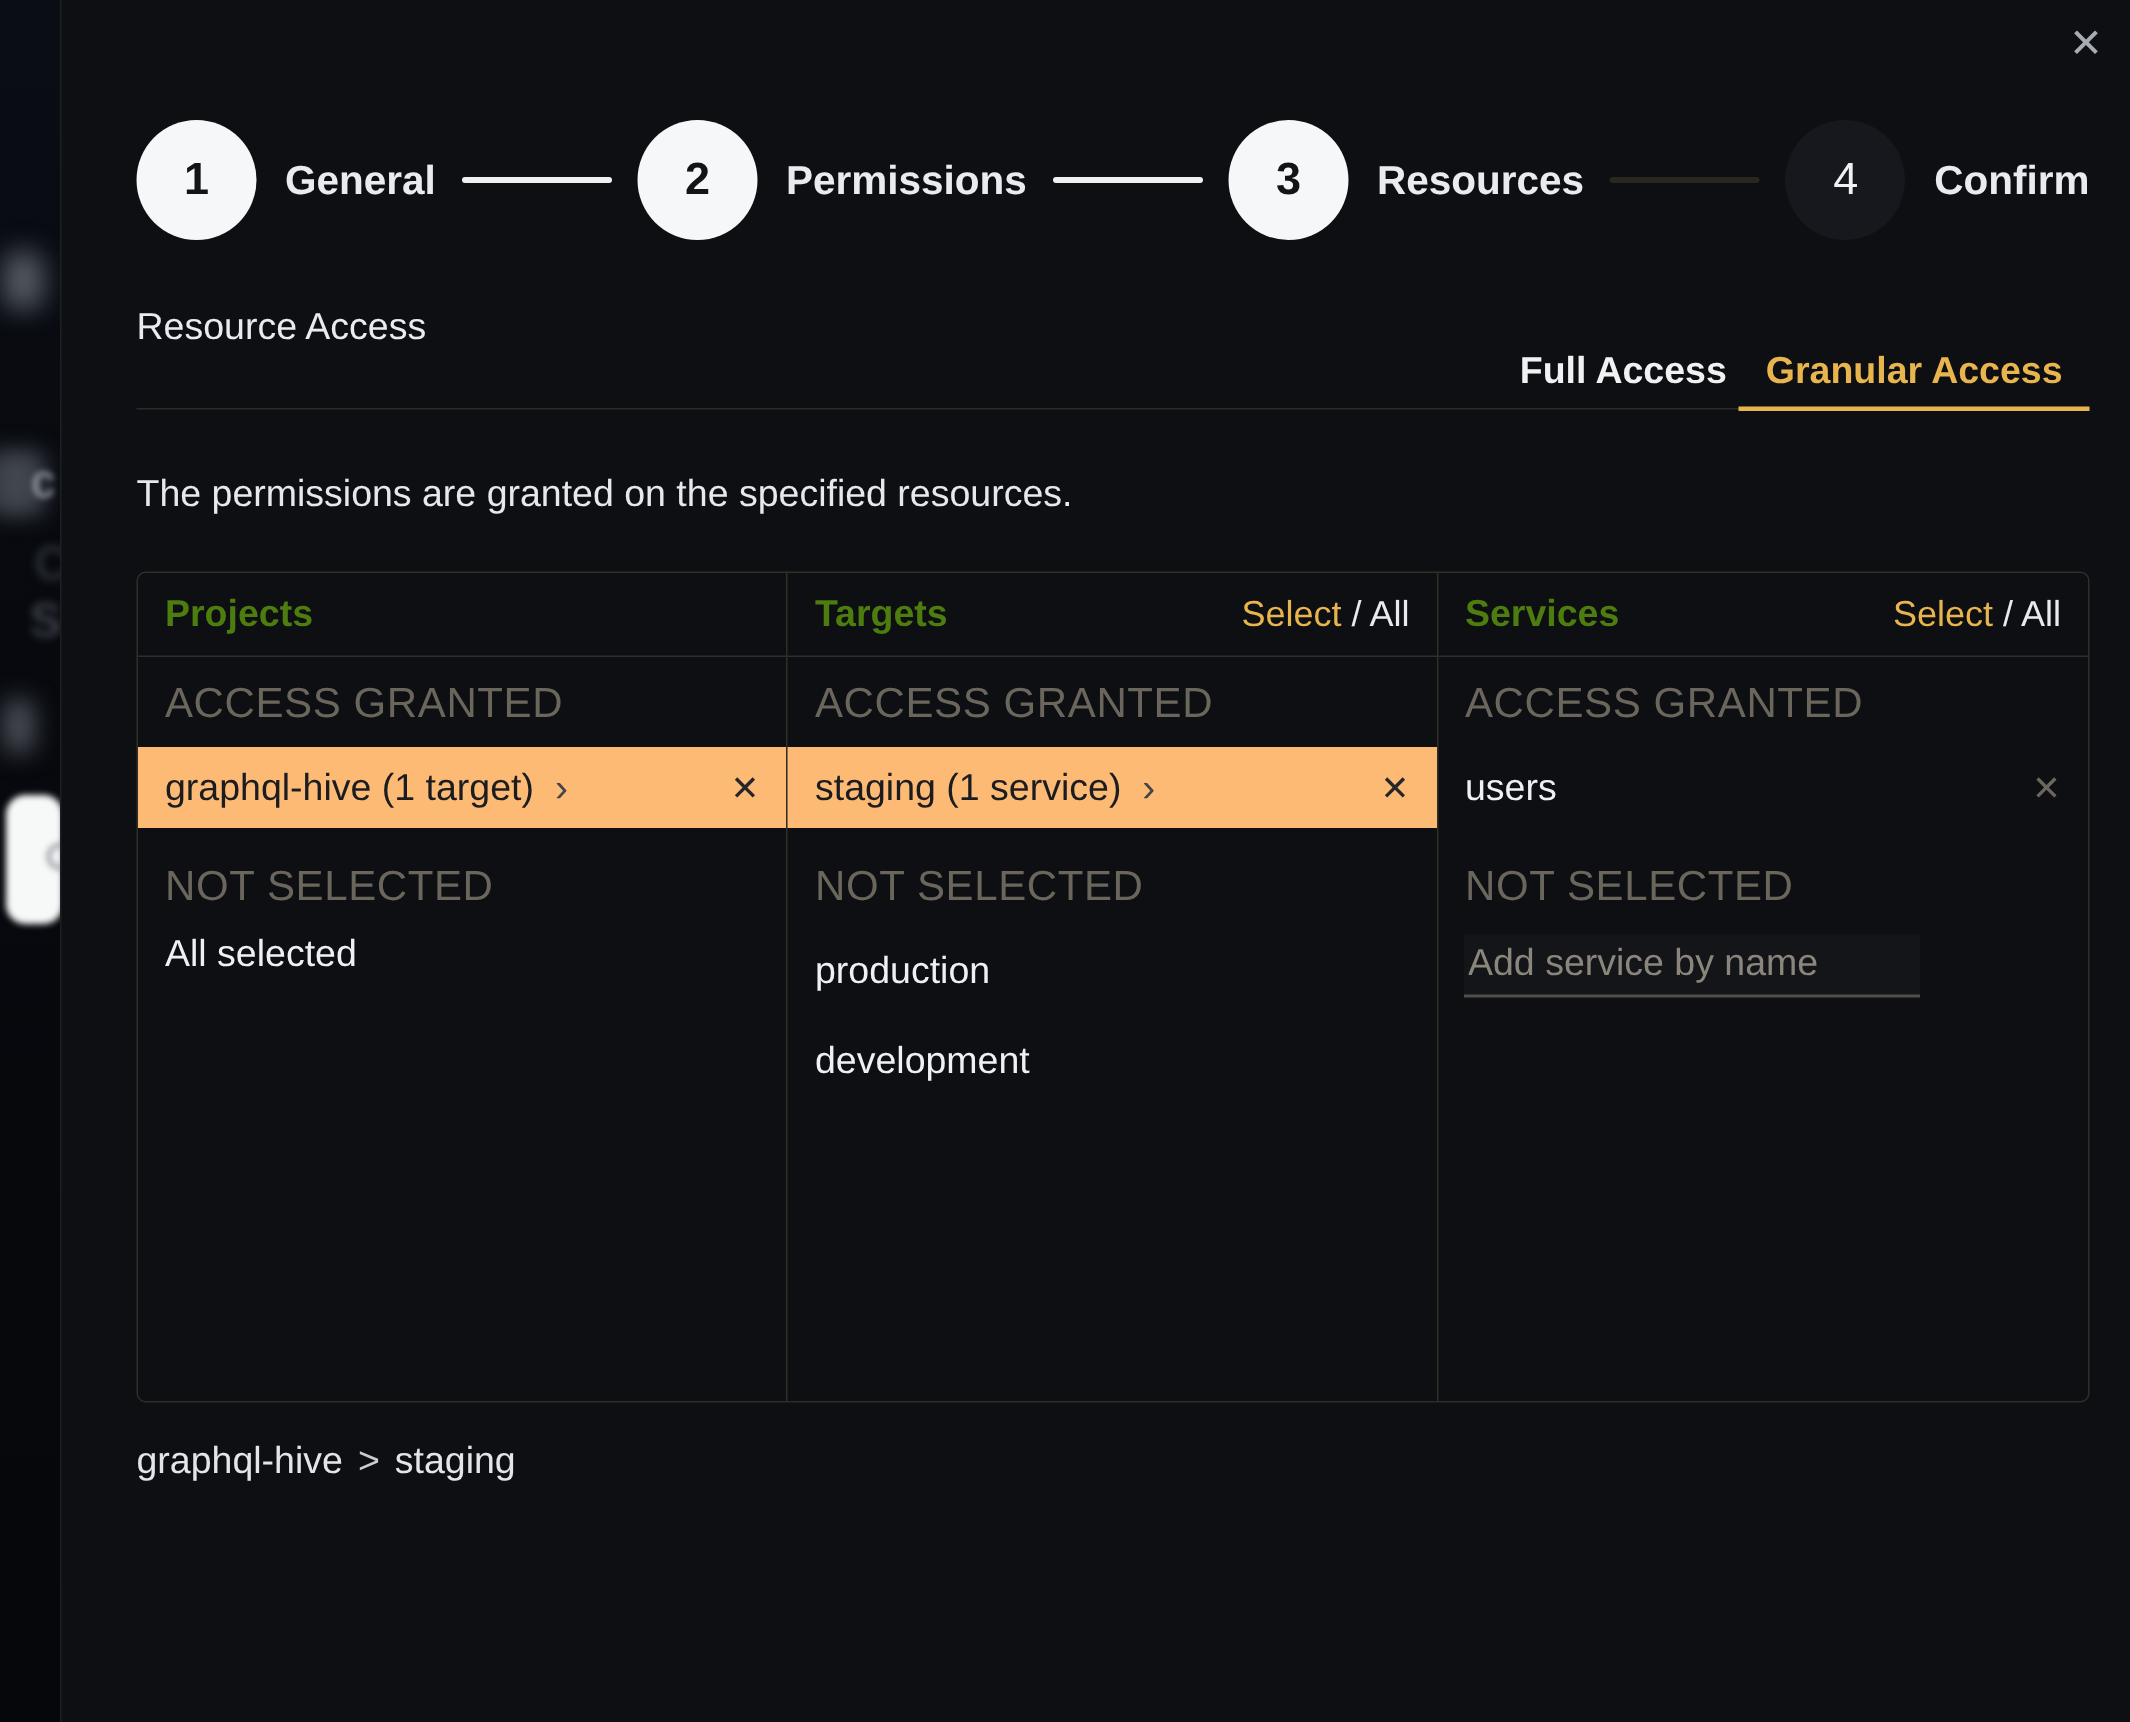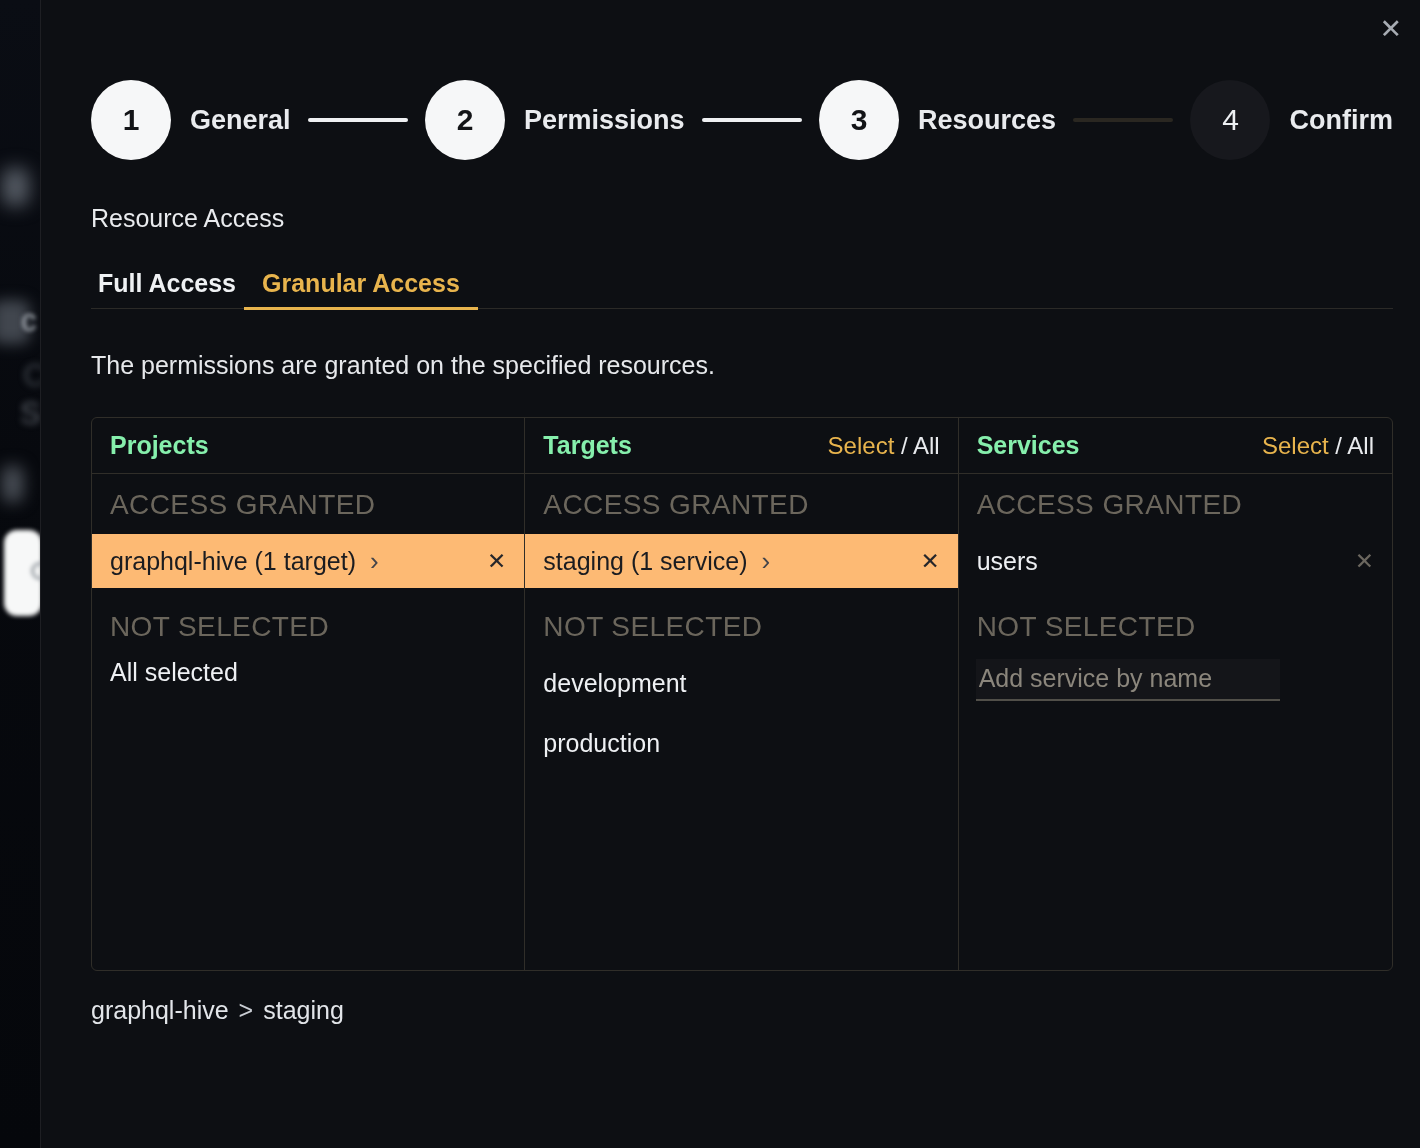--- a/index.html
+++ b/index.html
@@ -62,41 +62,41 @@
   .circle.active   { background: #f6f7f8; color: #131417; }
   .circle.inactive { background: #17181d; color: #eef0f3; font-weight: 500; }
   .step-label { margin-left: 19px; font-size: 27px; font-weight: 600; color: #e9ebee; }
   .connector { flex: 1; height: 4px; margin: 0 17px; border-radius: 2px; }
   .connector.active   { background: #eef0f2; }
   .connector.inactive { background: #2a2721; }
 
   
   .section-title { margin-top: 44px; font-size: 25px; font-weight: 500; color: #e9ebee; }
 
-  .tabs { margin-top: 36px; display: flex; border-bottom: 1px solid #2b2a27; width: 1302px; }
+  .tabs { display: flex; border-bottom: 1px solid #2b2a27; width: 1302px; justify-content: flex-end; }
   .tab { font-size: 25px; font-weight: 600; padding: 0 18px 9px 18px; cursor: pointer; }
   .tab-full { color: #eff1f3; padding-left: 7px; padding-right: 8px; }
   .tab-granular { color: #e8b44d; border-bottom: 3px solid #e8b44d; margin-bottom: -2px; }
 
   .note { margin-top: 42px; font-size: 25px; color: #e6e8eb; }
 
   
   .grid {
     margin-top: 37px; width: 1302px; height: 554px;
     display: grid; grid-template-columns: 1fr 1fr 1fr;
     border: 1px solid #302e29; border-radius: 6px; overflow: hidden;
   }
   .col { border-right: 1px solid #302e29; display: flex; flex-direction: column; }
   .col:last-child { border-right: none; }
   .col-header {
     height: 56px; flex: 0 0 56px;
     display: flex; align-items: center; justify-content: space-between;
     padding: 0 18px; border-bottom: 1px solid #302e29;
   }
-  .col-title { font-size: 25px; font-weight: 700; color: #86efac; }
+  .col-title { font-size: 25px; font-weight: 700; color: #4d7c0f; }
   .selall { font-size: 24px; color: #e8eaed; white-space: pre; }
   .selall .sel { color: #e8b44d; cursor: pointer; }
   .selall .all { color: #e8eaed; cursor: pointer; }
   .col-body { padding-top: 16px; display: flex; flex-direction: column; }
 
   .group-label {
     padding: 0 18px; height: 30px; display: flex; align-items: center;
     font-size: 28px; color: #6b665c; letter-spacing: 0.4px;
   }
   .group-label.ns { margin-top: 24px; }
@@ -206,22 +206,22 @@
           <span class="selall"><span class="sel">Select</span><span> / </span><span class="all">All</span></span>
         </div>
         <div class="col-body">
           <div class="group-label">ACCESS GRANTED</div>
           <div class="granted-row hl">
             <span>staging (1 service)</span>
             <span class="chev">›</span>
             <button class="row-x dark">✕</button>
           </div>
           <div class="group-label ns">NOT SELECTED</div>
+          <div class="pick-item">production</div>
           <div class="pick-item">development</div>
-          <div class="pick-item">production</div>
         </div>
       </div>
 
       <div class="col">
         <div class="col-header">
           <span class="col-title">Services</span>
           <span class="selall"><span class="sel">Select</span><span> / </span><span class="all">All</span></span>
         </div>
         <div class="col-body">
           <div class="group-label">ACCESS GRANTED</div>

